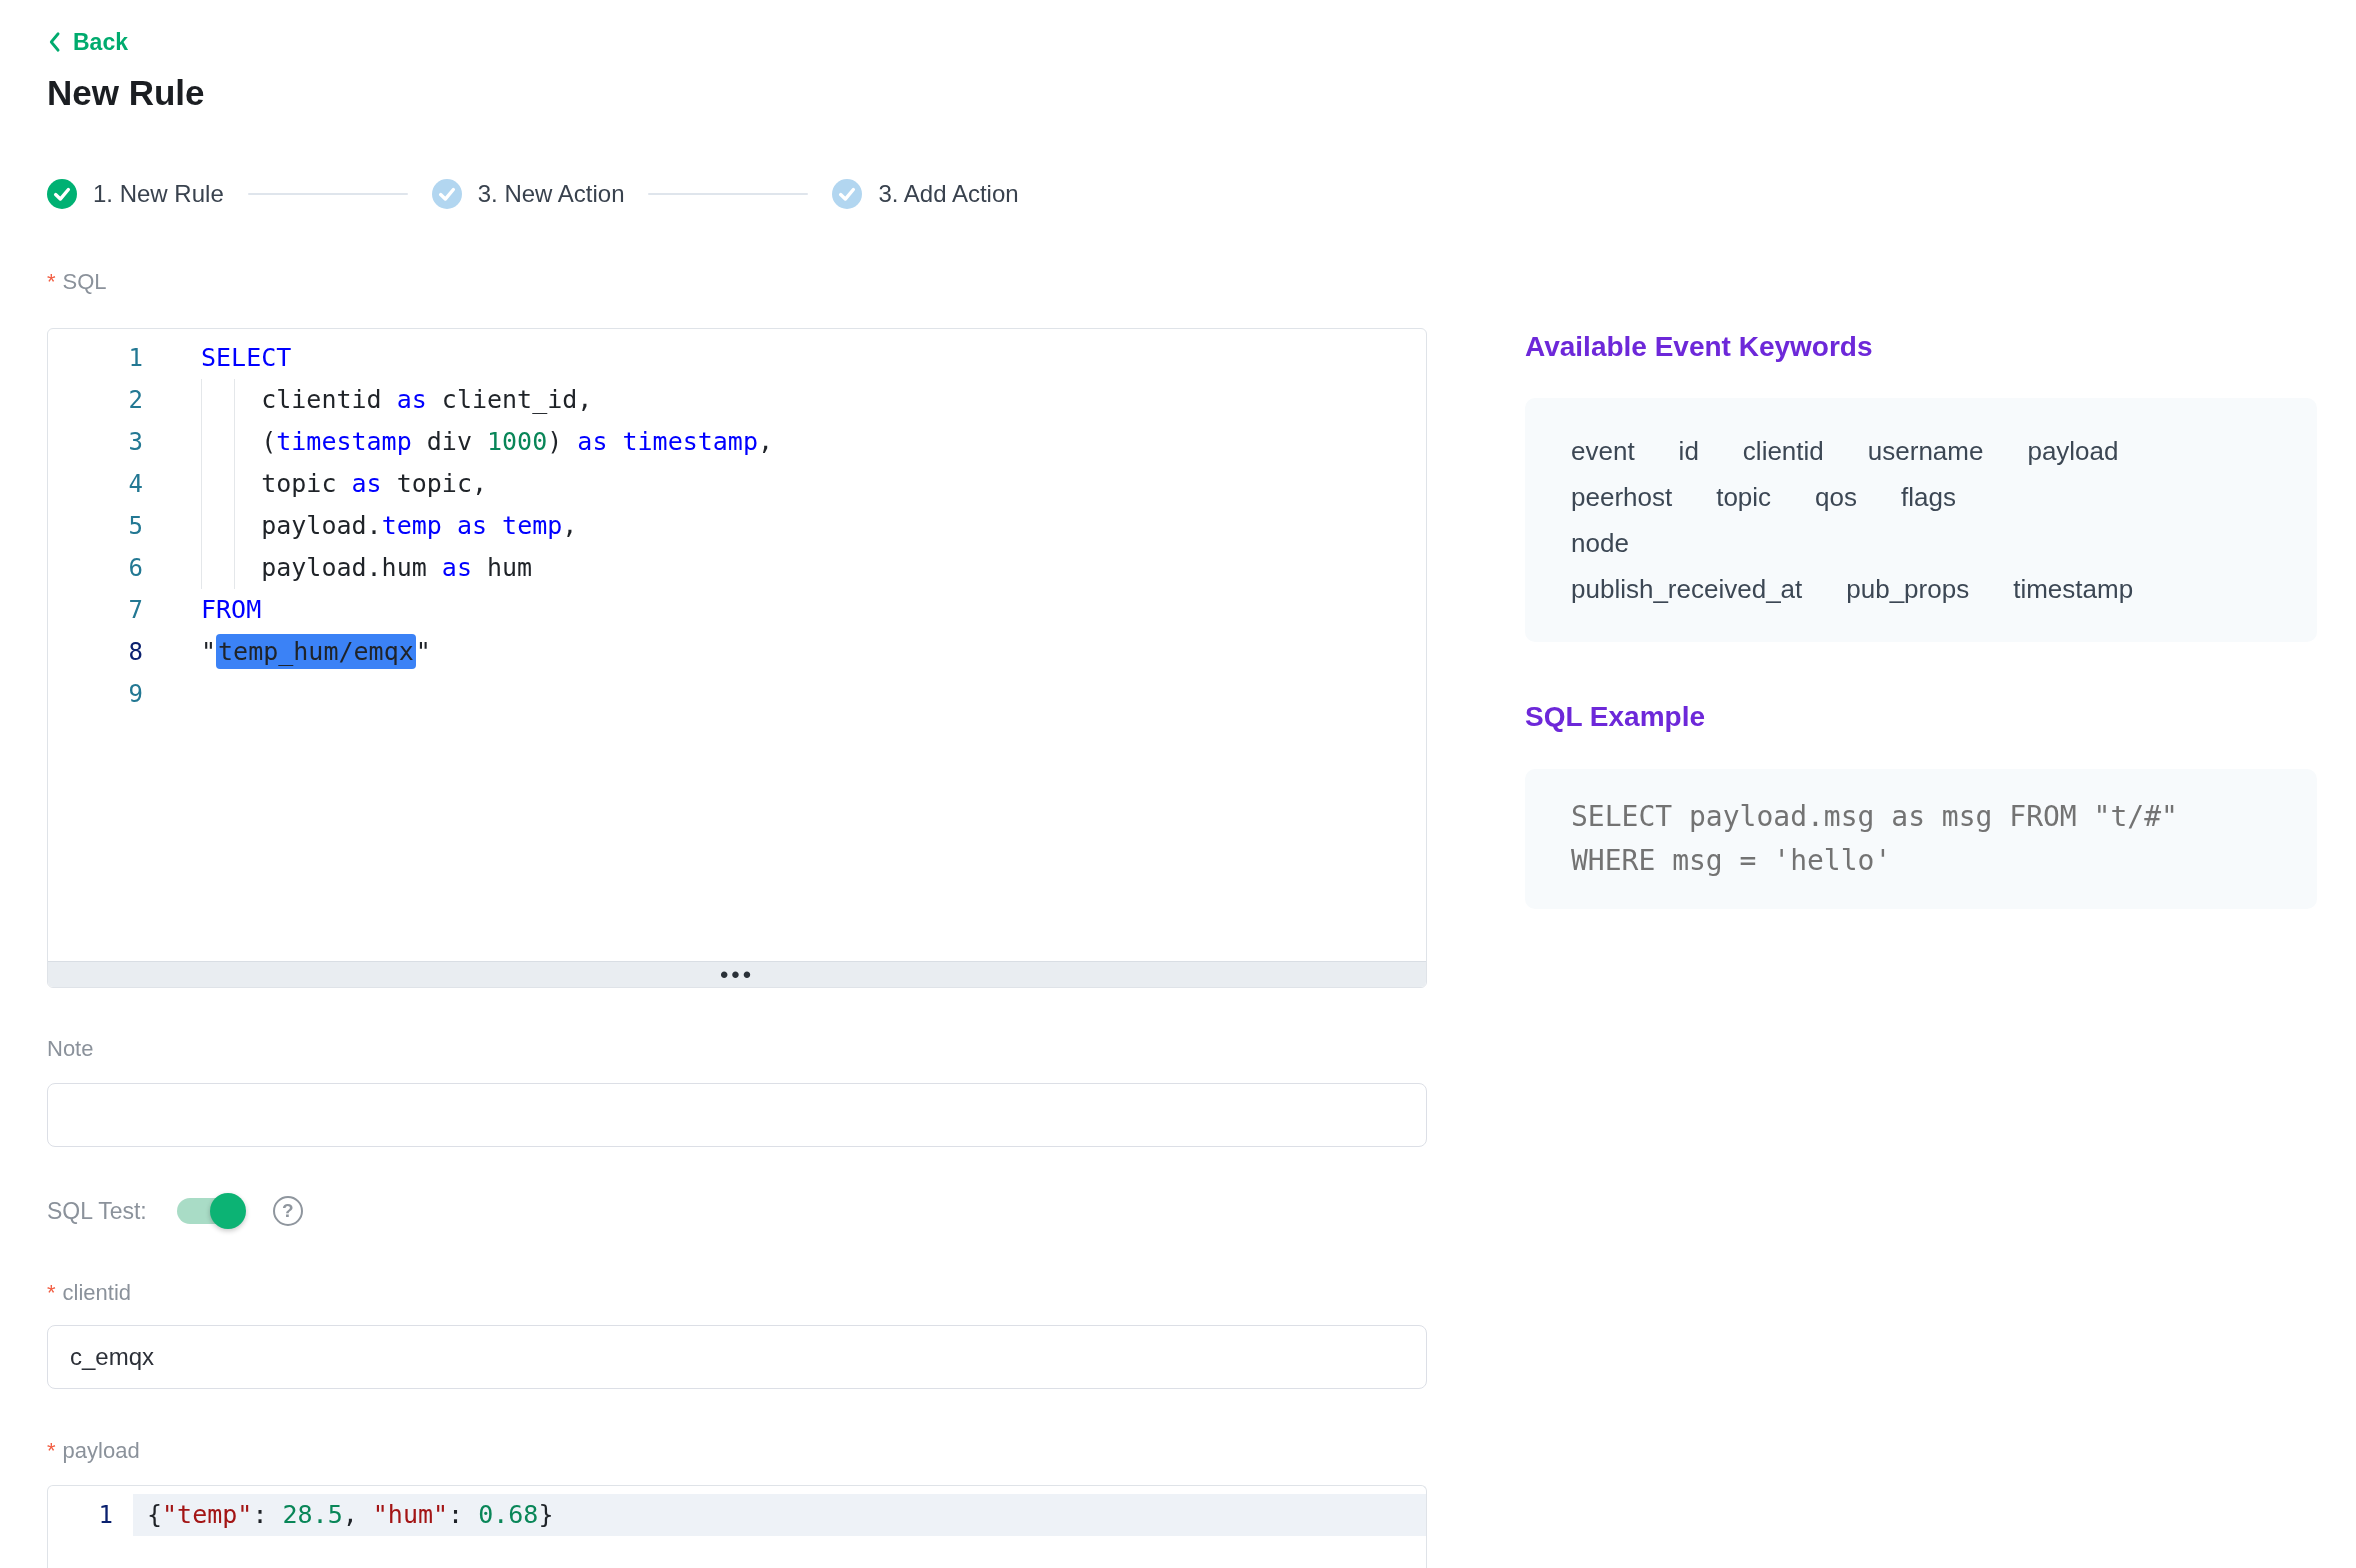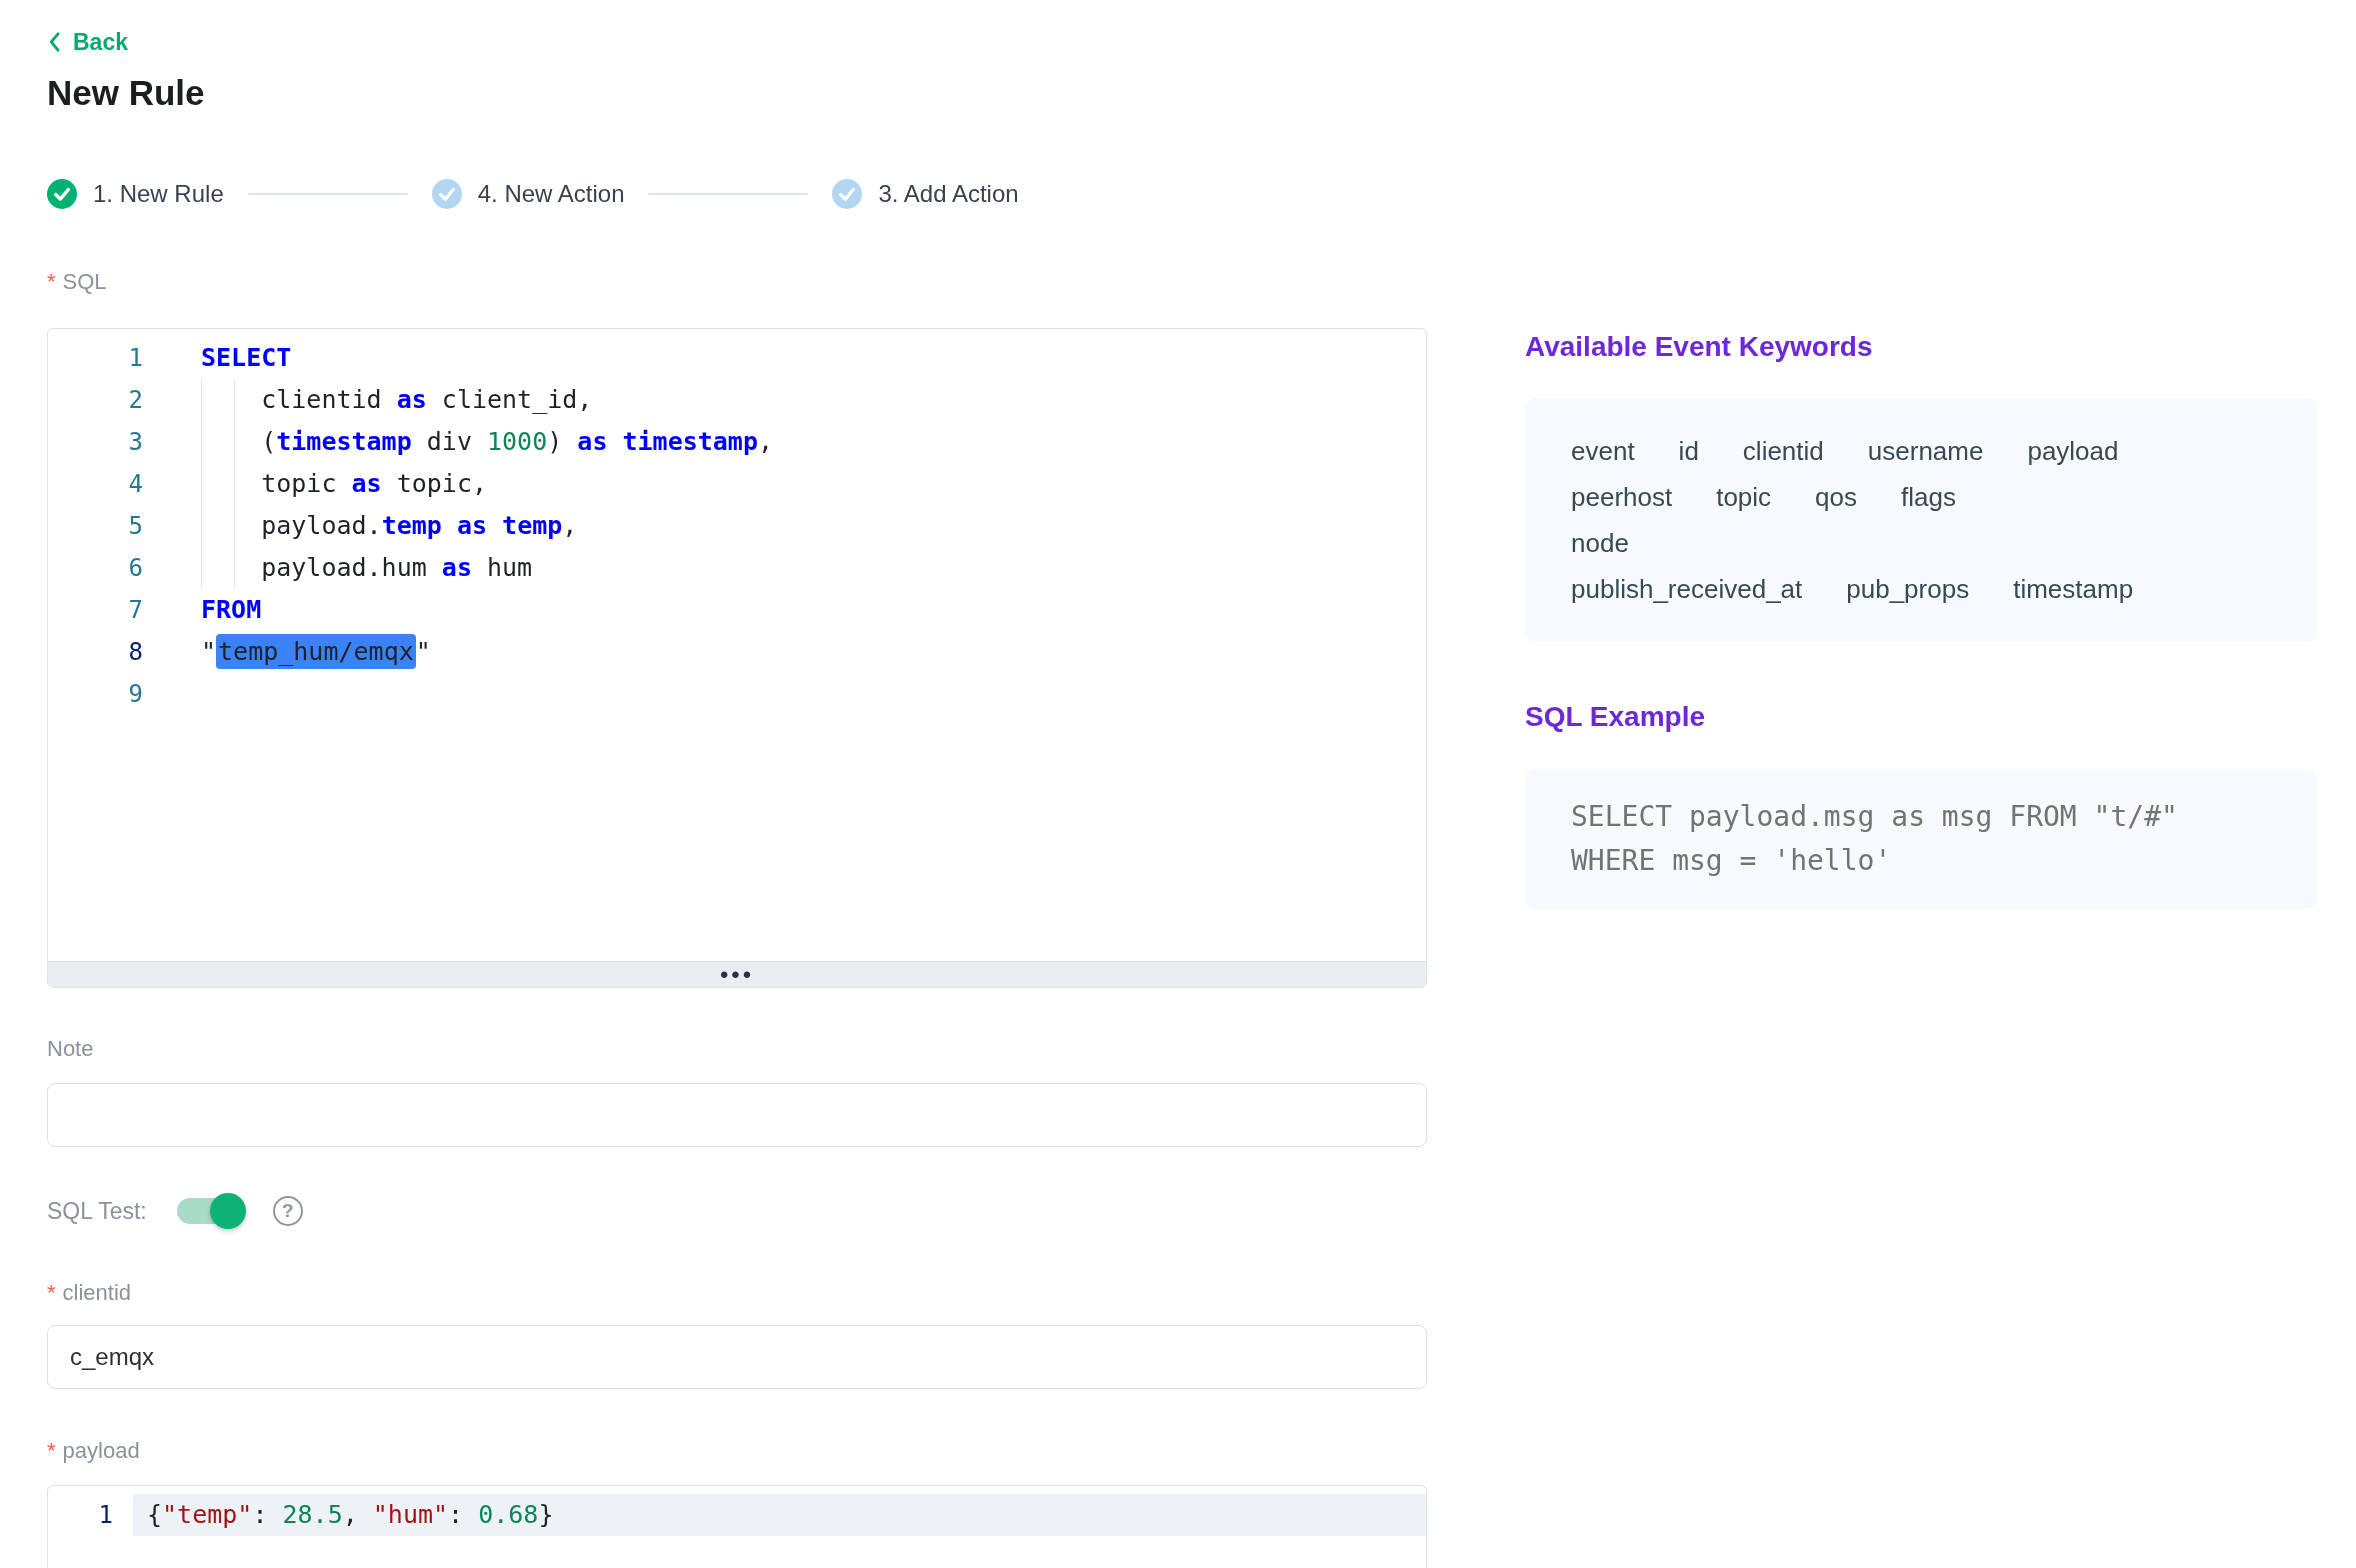--- a/index.html
+++ b/index.html
@@ -33,21 +33,21 @@
   
   .editor { margin-top:33px; width:1380px; border:1px solid #dfe3e8; border-radius:6px;
             background:#fff; overflow:hidden; }
   .editor-body { display:flex; height:632px; overflow:hidden; position:relative; }
   .gutter { width:100px; padding:8px 5px 0 0; text-align:right; flex-shrink:0; }
   .gutter .ln { font-family:"DejaVu Sans Mono", monospace; font-size:24px; line-height:42px; color:#237893; }
   .gutter .ln.active { color:#0b216f; }
   .code { flex:1; padding-top:8px; position:relative; overflow:hidden; }
   .code .line { white-space:pre; font-family:"DejaVu Sans Mono", monospace; font-size:25px;
                 line-height:42px; height:42px; color:#1f2328; padding-left:53px; }
-  .tok-kw { color:#0000ff;font-weight:bold; }
+  .tok-kw { color:#0000ff; }
   .tok-num { color:#098658; }
   .tok-str { color:#a31515; }
   .tok-hl { background:#3b82f6; border-radius:4px; padding:3px 2px; }
   .indent-guide { position:absolute; width:1px; background:#e4e7ea; top:50px; height:210px; }
   .indent-guide.g1 { left:53px; }
   .indent-guide.g2 { left:86px; }
   .editor-resize { height:26px; background:#e9edf1; border-top:1px solid #d9dee4;
                    display:flex; align-items:center; justify-content:center; cursor:row-resize; }
   .editor-resize .dots { font-size:24px; line-height:14px; letter-spacing:3px; color:#2a3138; }
 
@@ -108,21 +108,21 @@
           <path d="M4.6 8.3 L7.1 10.7 L11.4 5.6" fill="none" stroke="#ffffff" stroke-width="1.8" stroke-linecap="round" stroke-linejoin="round"></path>
         </svg>
         <span class="step-label">1. New Rule</span>
       </div>
       <div class="step-connector"></div>
       <div class="step">
         <svg width="30" height="30" viewBox="0 0 16 16">
           <circle cx="8" cy="8" r="8" fill="#b2d6f0"></circle>
           <path d="M4.6 8.3 L7.1 10.7 L11.4 5.6" fill="none" stroke="#ffffff" stroke-width="1.8" stroke-linecap="round" stroke-linejoin="round"></path>
         </svg>
-        <span class="step-label">4. New Action</span>
+        <span class="step-label">3. New Action</span>
       </div>
       <div class="step-connector"></div>
       <div class="step">
         <svg width="30" height="30" viewBox="0 0 16 16">
           <circle cx="8" cy="8" r="8" fill="#b2d6f0"></circle>
           <path d="M4.6 8.3 L7.1 10.7 L11.4 5.6" fill="none" stroke="#ffffff" stroke-width="1.8" stroke-linecap="round" stroke-linejoin="round"></path>
         </svg>
         <span class="step-label">3. Add Action</span>
       </div>
     </div>

